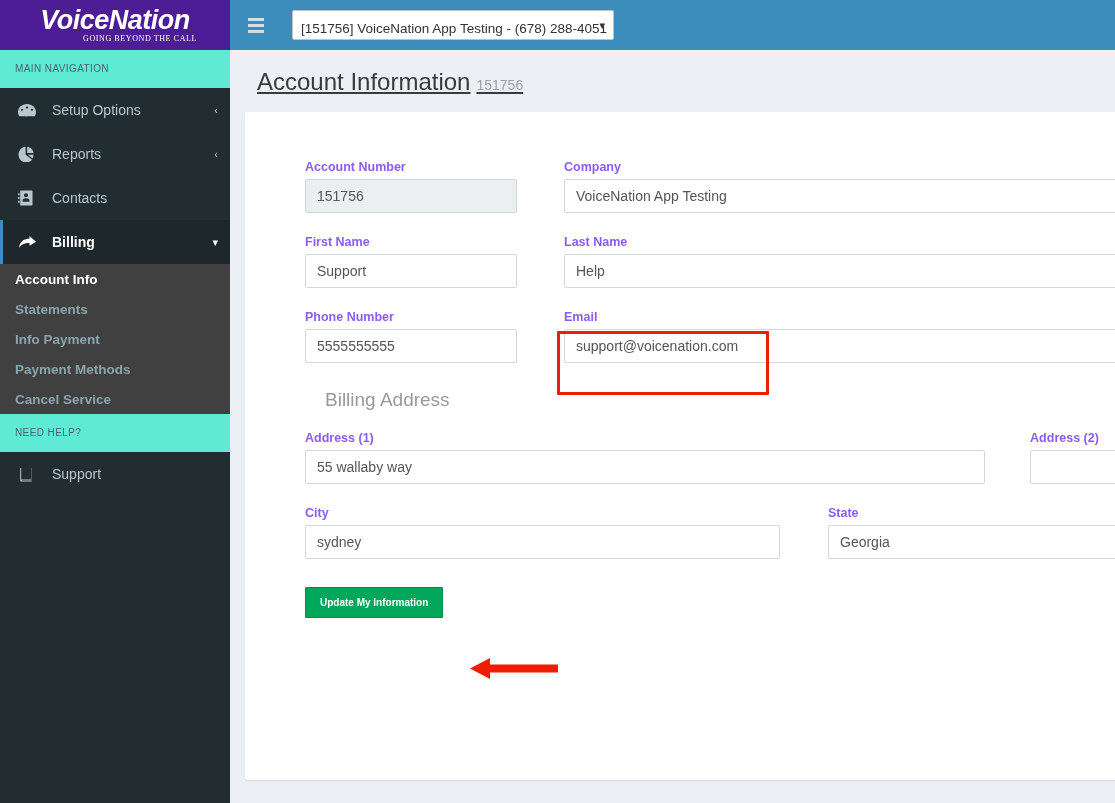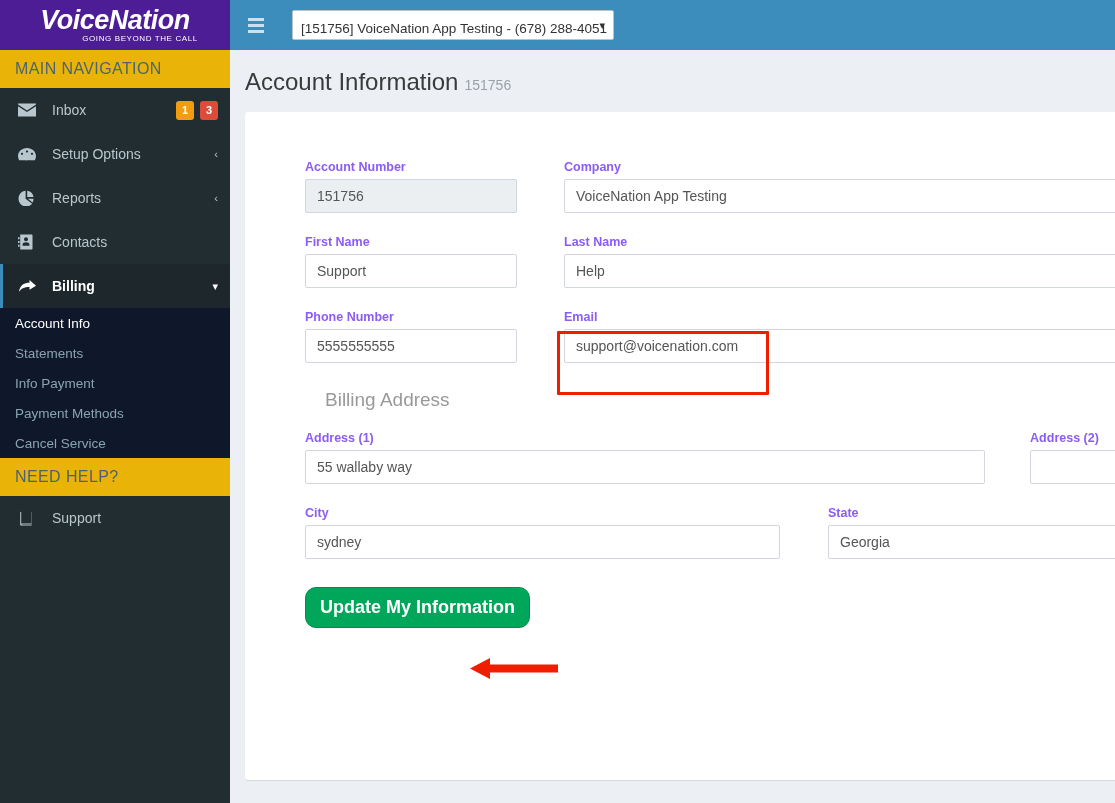--- a/index.html
+++ b/index.html
@@ -19,21 +19,21 @@
     display: flex; flex-direction: column;
     align-items: center; justify-content: center;
     overflow: hidden;
   }
   .logo-main {
     font-size: 27px; font-weight: bold; font-style: italic;
     letter-spacing: -0.5px; line-height: 26px; white-space: nowrap;
   }
   .logo-sub {
     font-size: 8px; letter-spacing: 0.6px; line-height: 9px;
-    margin-top: 1px; margin-left: 50px; white-space: nowrap;
+    margin-top: 1px; margin-left: 50px; white-space: nowrap; font-family: Liberation Serif, serif;
   }
 
   
   .header {
     position: absolute; left: 230px; top: 0; right: 0; height: 50px;
     background: #3c8dbc;
   }
   .hamburger {
     position: absolute; left: 12px; top: 12px;
     width: 28px; height: 26px;
@@ -57,22 +57,22 @@
     font-size: 11px; color: #333;
   }
 
   
   .sidebar {
     position: absolute; left: 0; top: 50px; width: 230px; bottom: 0;
     background: #222d32; overflow: hidden;
   }
   .nav-header {
     height: 38px; line-height: 38px;
-    padding: 0 15px; font-size: 16px; color: #4b646f;
-    background: #eab308; letter-spacing: 0.4px;
+    padding: 0 15px; font-size: 10px; color: #4b646f;
+    background: #5eead4; letter-spacing: 0.4px;
   }
   .nav-item {
     position: relative; height: 44px; display: flex; align-items: center;
     padding: 0 12px 0 15px; color: #b8c7ce; font-size: 14px;
     cursor: pointer; border-left: 3px solid transparent;
   }
   .nav-item .ico {
     width: 24px; margin-right: 10px; display: flex;
     align-items: center; justify-content: flex-start;
     color: #b8c7ce;
@@ -83,36 +83,36 @@
   }
   .nav-item.active .label { font-weight: bold; }
   .nav-item.active .ico { color: #fff; }
   .chev { font-size: 11px; color: #b8c7ce; width: 12px; text-align: right; }
   .badges { display: flex; gap: 6px; align-items: center; }
   .badge {
     display: inline-block; min-width: 18px; height: 19px; line-height: 19px;
     padding: 0 5px; border-radius: 3px; color: #fff;
     font-size: 11px; font-weight: bold; text-align: center;
   }
-  .submenu { background: #0f172a; }
+  .submenu { background: #404040; font-weight: bold; }
   .submenu-item {
     height: 30px; display: flex; align-items: center;
     padding-left: 15px; color: #8aa4af; font-size: 13.5px;
     cursor: pointer;
   }
   .submenu-item.current { color: #fff; }
 
   
   .content {
     position: absolute; left: 230px; top: 50px; right: 0; bottom: 0;
     background: #ecf0f5; overflow: hidden;
   }
   .page-title {
-    padding: 18px 0 12px 15px; font-size: 24px; color: #3a3a3a;
-    font-weight: normal; white-space: nowrap;
+    padding: 18px 0 12px 27px; font-size: 24px; color: #3a3a3a;
+    font-weight: normal; white-space: nowrap; text-decoration: underline;
   }
   .page-title .sub { font-size: 14px; color: #9aa0a6; margin-left: 6px; }
   .panel {
     position: absolute; left: 15px; top: 62px; right: -220px; height: 668px;
     background: #fff; border-top: 3px solid transparent;
     box-shadow: 0 1px 1px rgba(0,0,0,0.1); border-radius: 3px;
   }
   .form-area { padding: 45px 0 0 60px; }
 
   .row { display: flex; margin-bottom: 22px; }
@@ -131,22 +131,22 @@
   }
   .fld.disabled { background: #eceff1; color: #555; cursor: not-allowed; }
 
   .section-title {
     font-size: 19px; color: #999; font-weight: normal;
     margin: 6px 0 20px 20px;
   }
 
   .btn-primary {
     display: inline-block; background: #00a65a; border: 1px solid #008d4c;
-    color: #fff; font-size: 18px; font-weight: bold;
-    padding: 9px 14px; border-radius: 11px; cursor: pointer;
+    color: #fff; font-size: 10px; font-weight: bold;
+    padding: 9px 14px; border-radius: 1px; cursor: pointer;
     font-family: "Liberation Sans", sans-serif;
   }
 
   
   .annot-box {
     position: absolute; border: 3px solid #f01e00; border-radius: 1px;
     pointer-events: none;
   }
   .annot-arrow { position: absolute; pointer-events: none; }
 </style>
@@ -169,32 +169,20 @@
     <div class="acct-select">
       <span>[151756] VoiceNation App Testing - (678) 288-4051</span>
       <span class="caret">▾</span>
     </div>
   </div>
 
   <div class="sidebar">
     <div class="nav-header">MAIN NAVIGATION</div>
 
 
-    <div class="nav-item">
-      <span class="ico">
-        <svg width="18" height="14" viewBox="0 0 18 14">
-            <path fill="currentColor" d="M0 1.6 9 7.6 18 1.6V0.6H0zM0 3.2V13.4h18V3.2L9 9.1z"></path>
-          </svg>
-      </span>
-      <span class="label">Inbox</span>
-      <span class="badges">
-        <span class="badge" style="background:#f39c12">1</span>
-        <span class="badge" style="background:#dd4b39">3</span>
-      </span>
-    </div>
 
     <div class="nav-item">
       <span class="ico">
         <svg width="18" height="14" viewBox="0 0 18 14">
             <path fill="currentColor" d="M9 1C4 1 0 4.6 0 9.1c0 1.5 0.4 2.9 1.2 4.1h15.6c0.8-1.2 1.2-2.6 1.2-4.1C18 4.6 14 1 9 1zm0 2.5c0.6 0 1.1 0.4 1.1 1S9.6 5.6 9 5.6 7.9 5.1 7.9 4.5s0.5-1 1.1-1zM4 5.8c0.6 0 1.1 0.5 1.1 1S4.6 7.9 4 7.9 2.9 7.4 2.9 6.8s0.5-1 1.1-1zM14 5.8c0.6 0 1.1 0.5 1.1 1S14.6 7.9 14 7.9s-1.1-0.5-1.1-1.1 0.5-1 1.1-1zM12.4 7.4l-3.8 3.1c-0.6-0.1-1.3 0.2-1.6 0.8-0.4 0.7-0.1 1.6 0.7 1.9 0.7 0.4 1.6 0.1 2-0.7 0.3-0.6 0.2-1.3-0.2-1.7z"></path>
           </svg>
       </span>
       <span class="label">Setup Options</span>
       <span class="chev">‹</span>
     </div>

